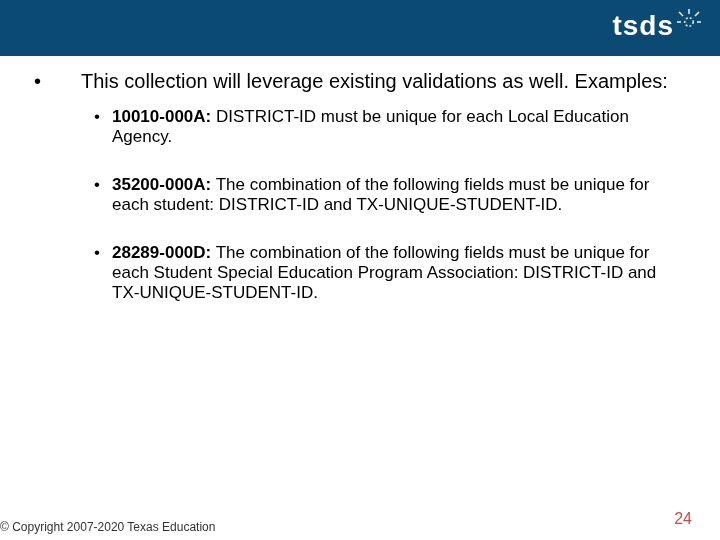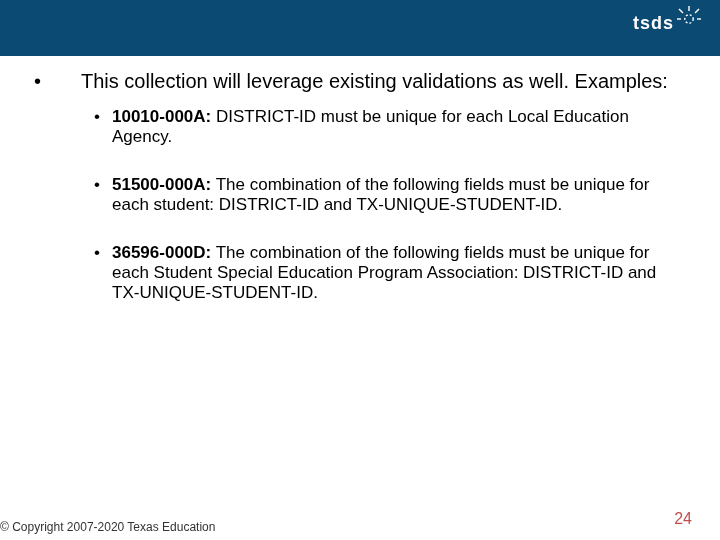--- a/index.html
+++ b/index.html
@@ -18,21 +18,21 @@
     color:#0a4a73;
     font-size:36px;
     letter-spacing:1px;
     font-weight:400;
     line-height:38px;
     white-space:pre;
   }
   .logo {
     position:absolute; right:18px; top:10px;
     display:flex; align-items:center;
-    color:#fff; font-weight:600; font-size:18px;
+    color:#fff; font-weight:600; font-size:28px;
     letter-spacing:1px;
   }
   .logo-icon {
     position:relative;
     width:26px; height:26px;
     margin-left:2px;
     transform:translateY(-8px);
   }
   .logo-icon svg { width:26px; height:26px; display:block; }
   .content {
@@ -110,24 +110,24 @@
     <div class="intro">
       <div class="bullet">•</div>
       <div class="txt">This collection will leverage existing validations as well. Examples:</div>
     </div>
 
     <ul class="rules">
       <li>
         <span class="code">10010-000A:</span><span> DISTRICT-ID must be unique for each Local Education Agency.</span>
       </li>
       <li>
-        <span class="code">51500-000A:</span><span> The combination of the following fields must be unique for each student: DISTRICT-ID and TX-UNIQUE-STUDENT-ID.</span>
+        <span class="code">35200-000A:</span><span> The combination of the following fields must be unique for each student: DISTRICT-ID and TX-UNIQUE-STUDENT-ID.</span>
       </li>
       <li>
-        <span class="code">36596-000D:</span><span> The combination of the following fields must be unique for each Student Special Education Program Association: DISTRICT-ID and TX-UNIQUE-STUDENT-ID.</span>
+        <span class="code">28289-000D:</span><span> The combination of the following fields must be unique for each Student Special Education Program Association: DISTRICT-ID and TX-UNIQUE-STUDENT-ID.</span>
       </li>
     </ul>
   </div>
 
   <div class="footer">
     <div>© Copyright 2007-2020 Texas Education</div>
   </div>
   <div class="pagenum">24</div>
 
 </div>

